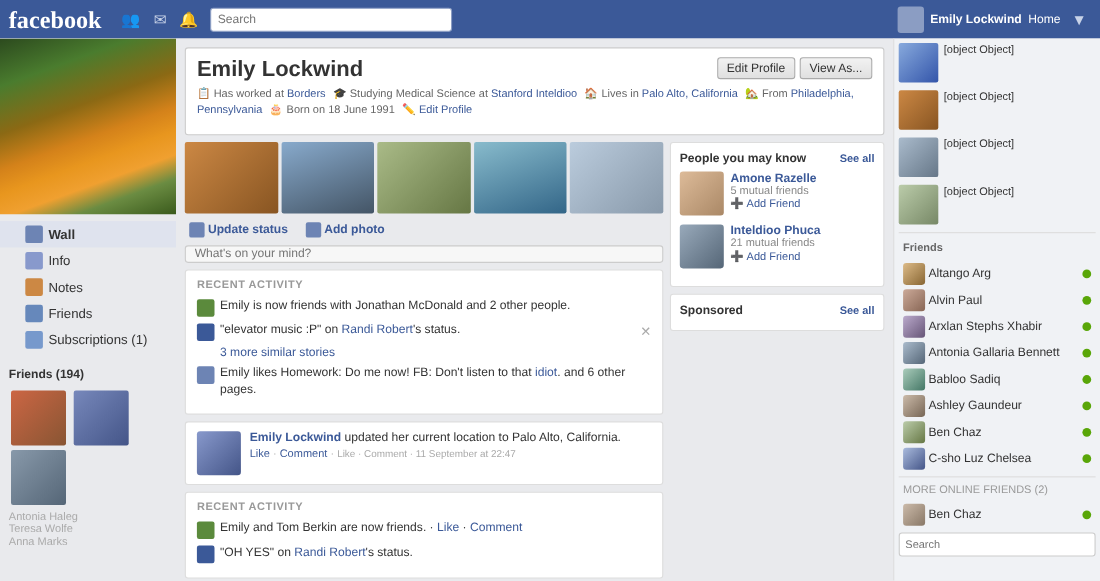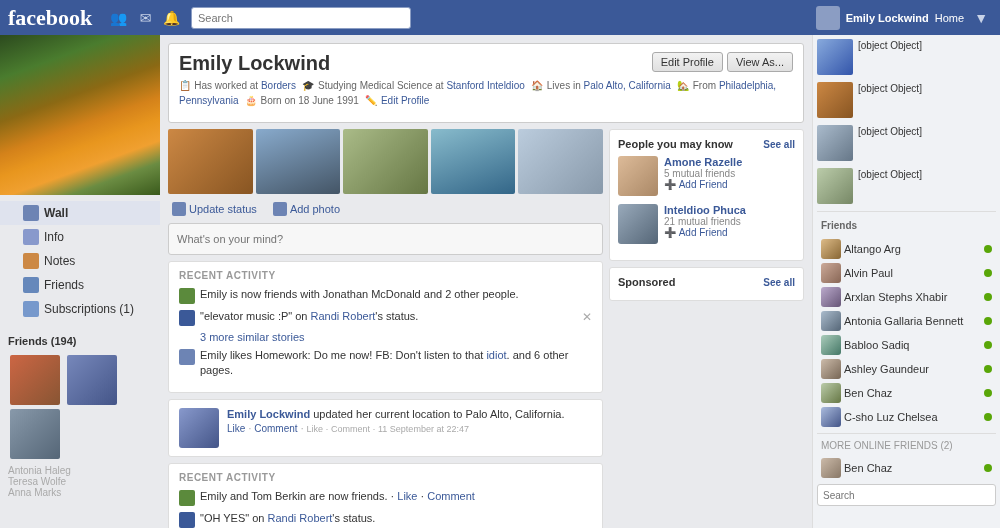--- a/index.html
+++ b/index.html
@@ -133,36 +133,37 @@
     .photo-thumb:nth-child(3) { background: linear-gradient(135deg, #aabb88, #667744); }
     .photo-thumb:nth-child(4) { background: linear-gradient(160deg, #88bbcc, #336688); }
     .photo-thumb:nth-child(5) { background: linear-gradient(135deg, #bbccdd, #8899aa); }
 
     .status-bar {
       display: flex;
       align-items: center;
       gap: 8px;
       margin-bottom: 5px;
       font-size: 11px;
+      font-weight: bold;
     }
     .status-btn {
       display: flex; align-items: center; gap: 3px;
       color: #3b5998; cursor: pointer; padding: 2px 4px;
     }
     .status-icon { width: 14px; height: 14px; background: #6d84b4; border-radius: 2px; }
 
     .status-input {
       width: 100%;
       border: 1px solid #ccc;
       border-radius: 3px;
       padding: 5px 8px;
       font-size: 11px;
       color: #aaa;
       background: #f7f7f7;
-      height: 32px;
+      height: 16px;
       margin-bottom: 6px;
     }
 
     .activity-box {
       background: white;
       border: 1px solid #ddd;
       border-radius: 3px;
       padding: 8px 10px;
       margin-bottom: 6px;
     }

